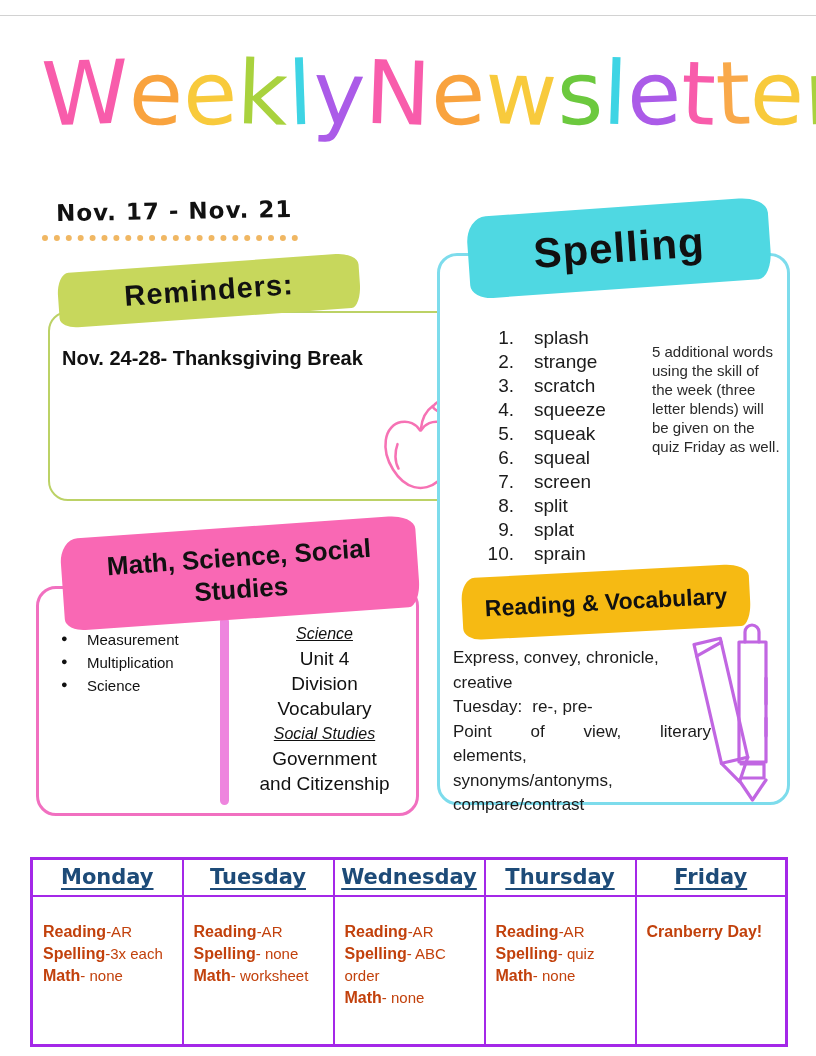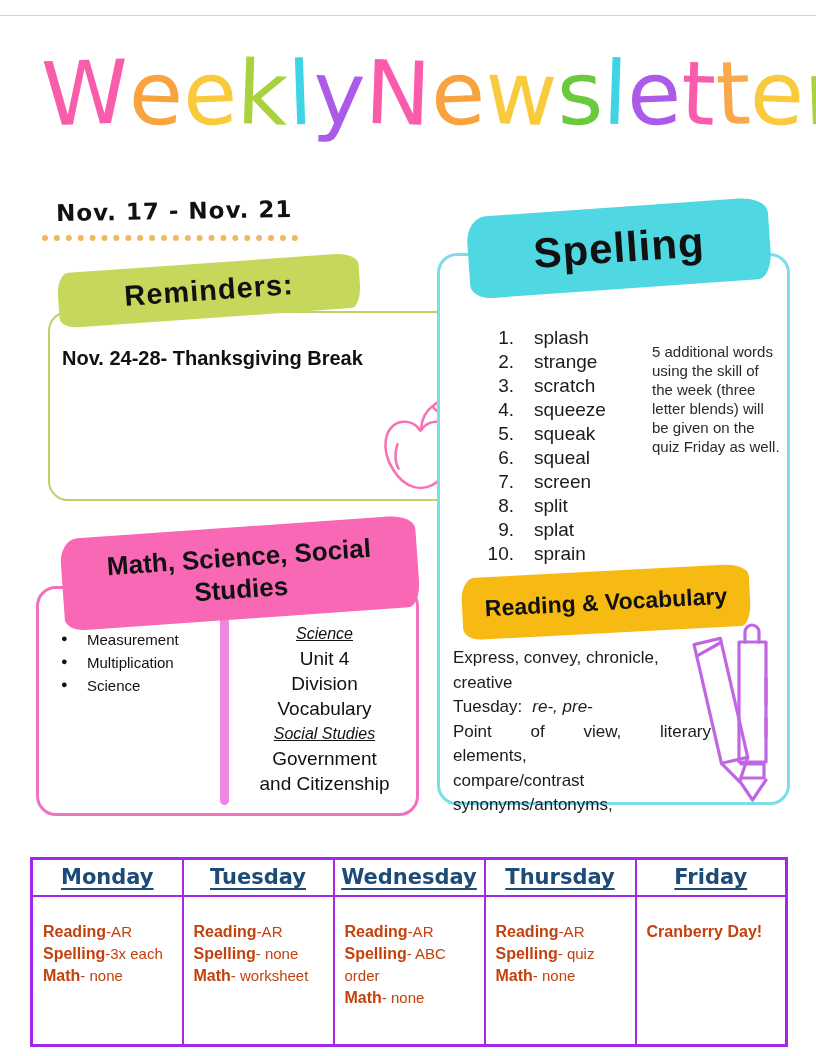--- a/index.html
+++ b/index.html
@@ -66,21 +66,21 @@
 
   
   .spell-list{position:absolute;top:70px;left:30px;width:170px;}
   .spell-row{display:flex;font-size:19px;color:#1b1b1b;line-height:24px;}
   .spell-row .num{width:44px;text-align:right;}
   .spell-row .word{margin-left:20px;}
   .side-note{position:absolute;top:86px;left:212px;width:128px;font-size:15px;line-height:19px;color:#2a2a2a;}
 
   .vocab-text{position:absolute;top:390px;left:13px;width:278px;font-size:17px;line-height:24.5px;color:#1b1b1b;}
   .vocab-text .just{display:flex;justify-content:space-between;width:258px;gap:36px;}
-  .vocab-text .ital{font-style:italic;margin-left:10px;}
+  .vocab-text .ital{margin-left:10px;}
   .pens{position:absolute;right:2px;top:352px;}
 
   
   .apple path{stroke:var(--apple-doodle);stroke-width:2.6;fill:none;stroke-linecap:round;}
   .pens path,.pens rect,.pens line,.pens polygon{stroke:var(--pen-doodle);stroke-width:3.2;fill:none;
       stroke-linejoin:round;stroke-linecap:round;}
 
   
   .week{position:absolute;top:857px;left:30px;width:758px;height:190px;border-collapse:collapse;
         table-layout:fixed;}
@@ -214,22 +214,22 @@
       <div>
         <span>Tuesday:</span><span class="ital">re-, pre-</span>
       </div>
       <div class="just">
         <span>Point</span>
         <span>of</span>
         <span>view,</span>
         <span>literary</span>
       </div>
       <div>elements,</div>
+      <div>synonyms/antonyms,</div>
       <div>compare/contrast</div>
-      <div>synonyms/antonyms,</div>
     </div>
 
     <svg class="pens" width="104" height="196" viewBox="0 0 104 196">
 
       <g transform="rotate(-13 40 100)">
         <path d="M28,32 h27 v122 h-27 Z"></path>
         <path d="M28,44 L55,36"></path>
         <path d="M28,154 L41.5,176 L55,154"></path>
       </g>
 

